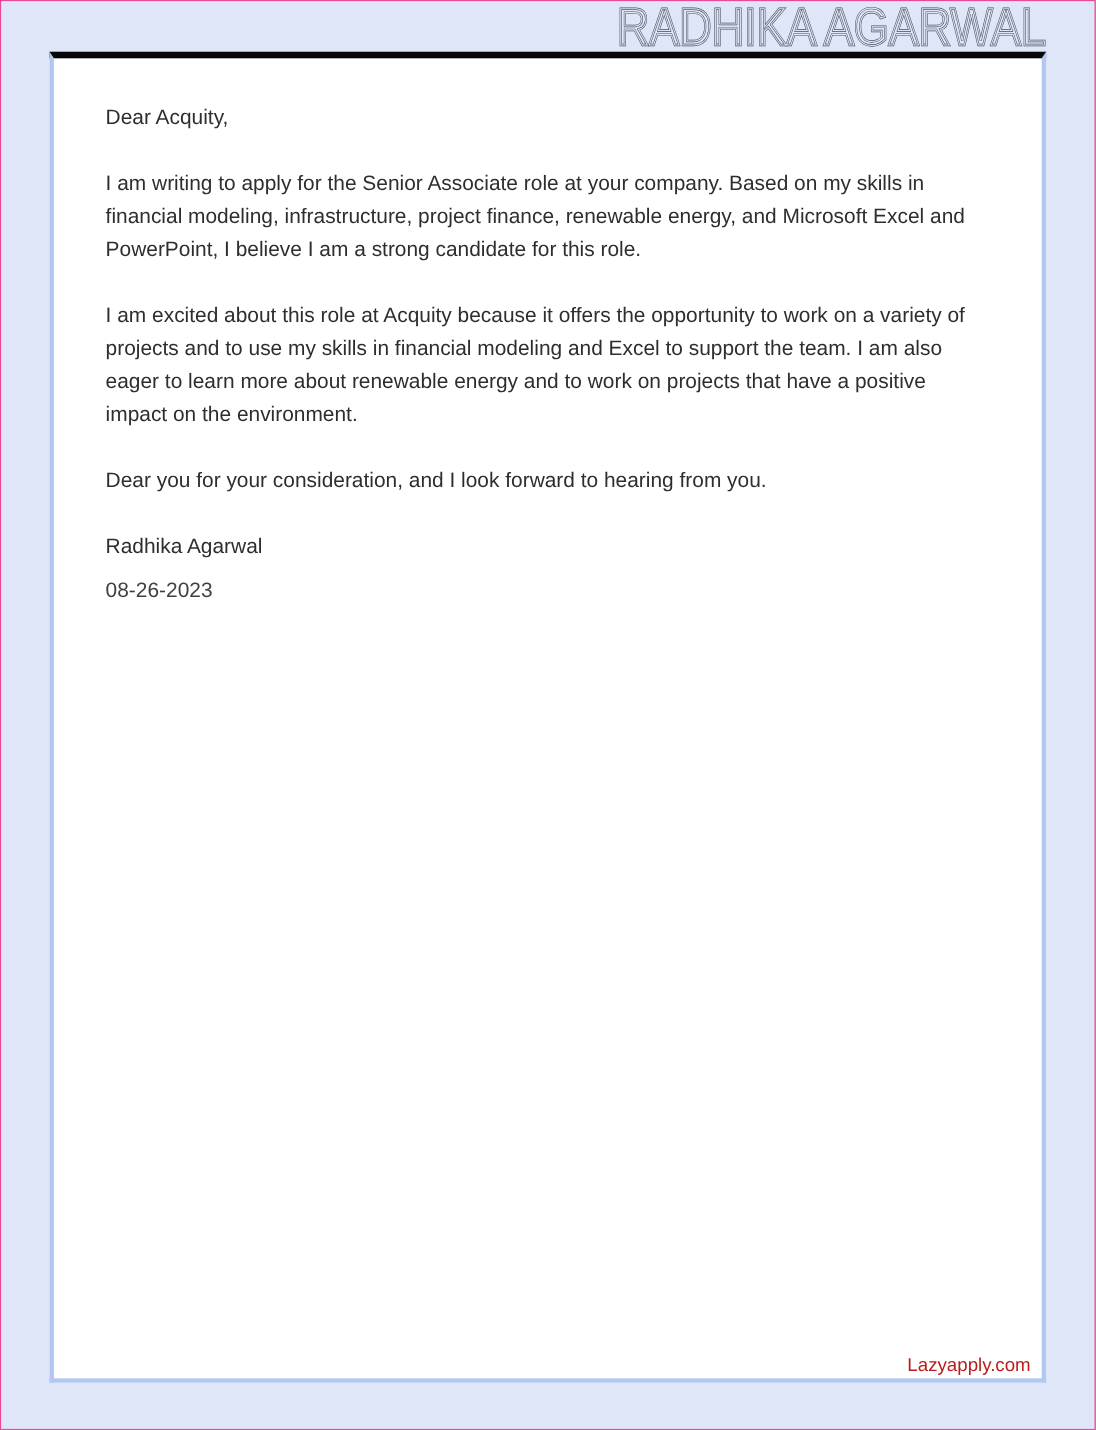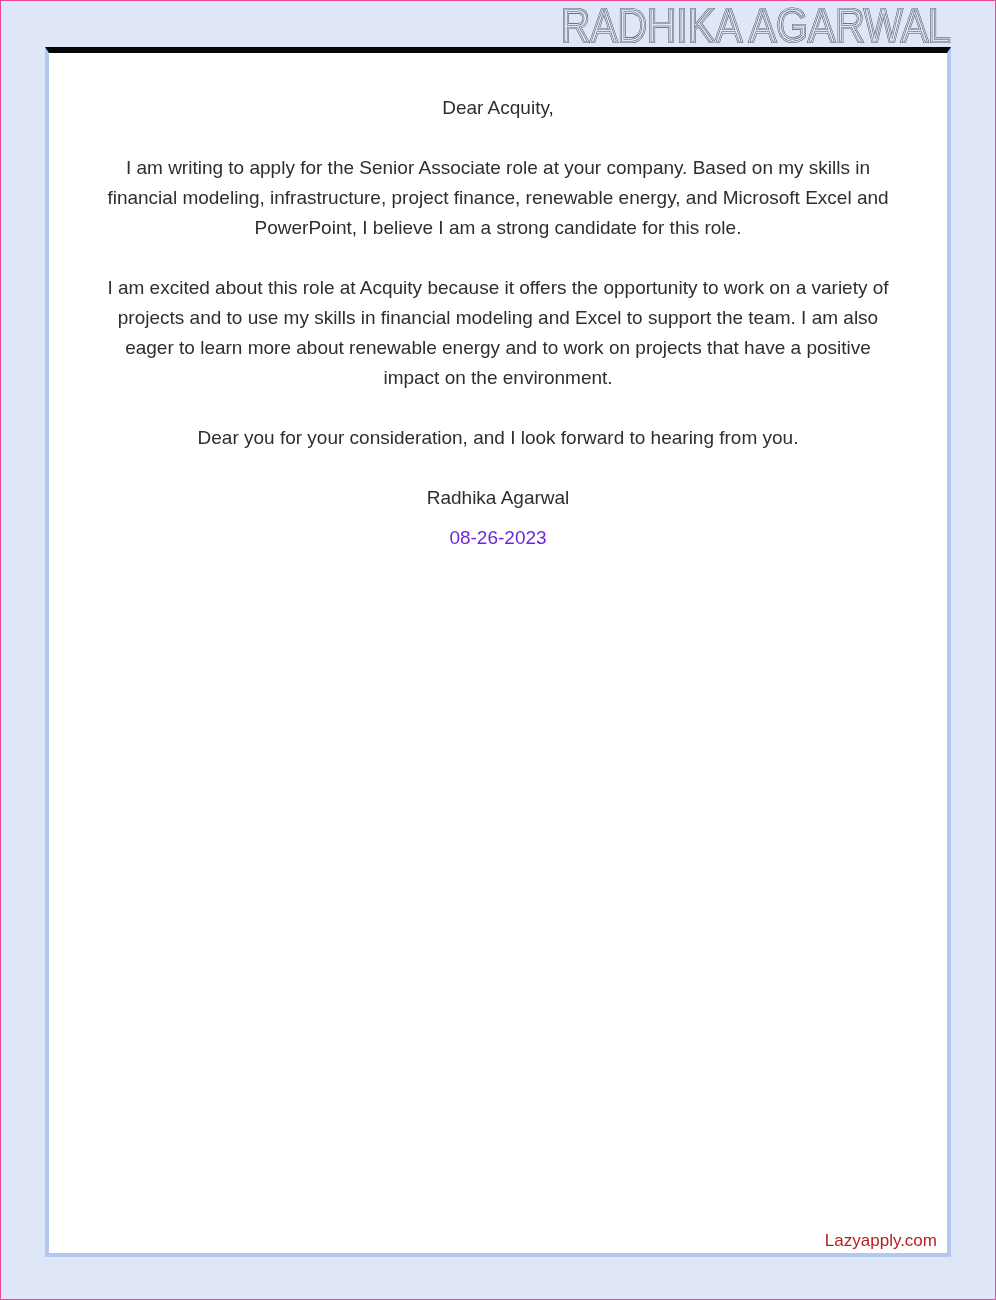--- a/index.html
+++ b/index.html
@@ -56,31 +56,30 @@
     border-left: 4px solid #b2c8f1;
     border-right: 4px solid #b2c8f1;
     border-bottom: 4px solid #b2c8f1;
     position: relative;
   }
   .letter {
     padding: 40px 47px 0 47px;
     color: #2e2e2e;
     font-size: 19px;
     line-height: 30px;
-    text-align: center;
   }
   .letter p {
     margin: 0 0 30px 0;
   }
   .letter p.signature {
     margin-bottom: 10px;
   }
   .letter p.date {
     margin-bottom: 0;
-    color: #6d28d9;
+    color: #404040;
     cursor: pointer;
   }
   .watermark {
     position: absolute;
     right: 10px;
     bottom: 2px;
     font-size: 17px;
     line-height: 20px;
     color: #b91c1c;
   }

